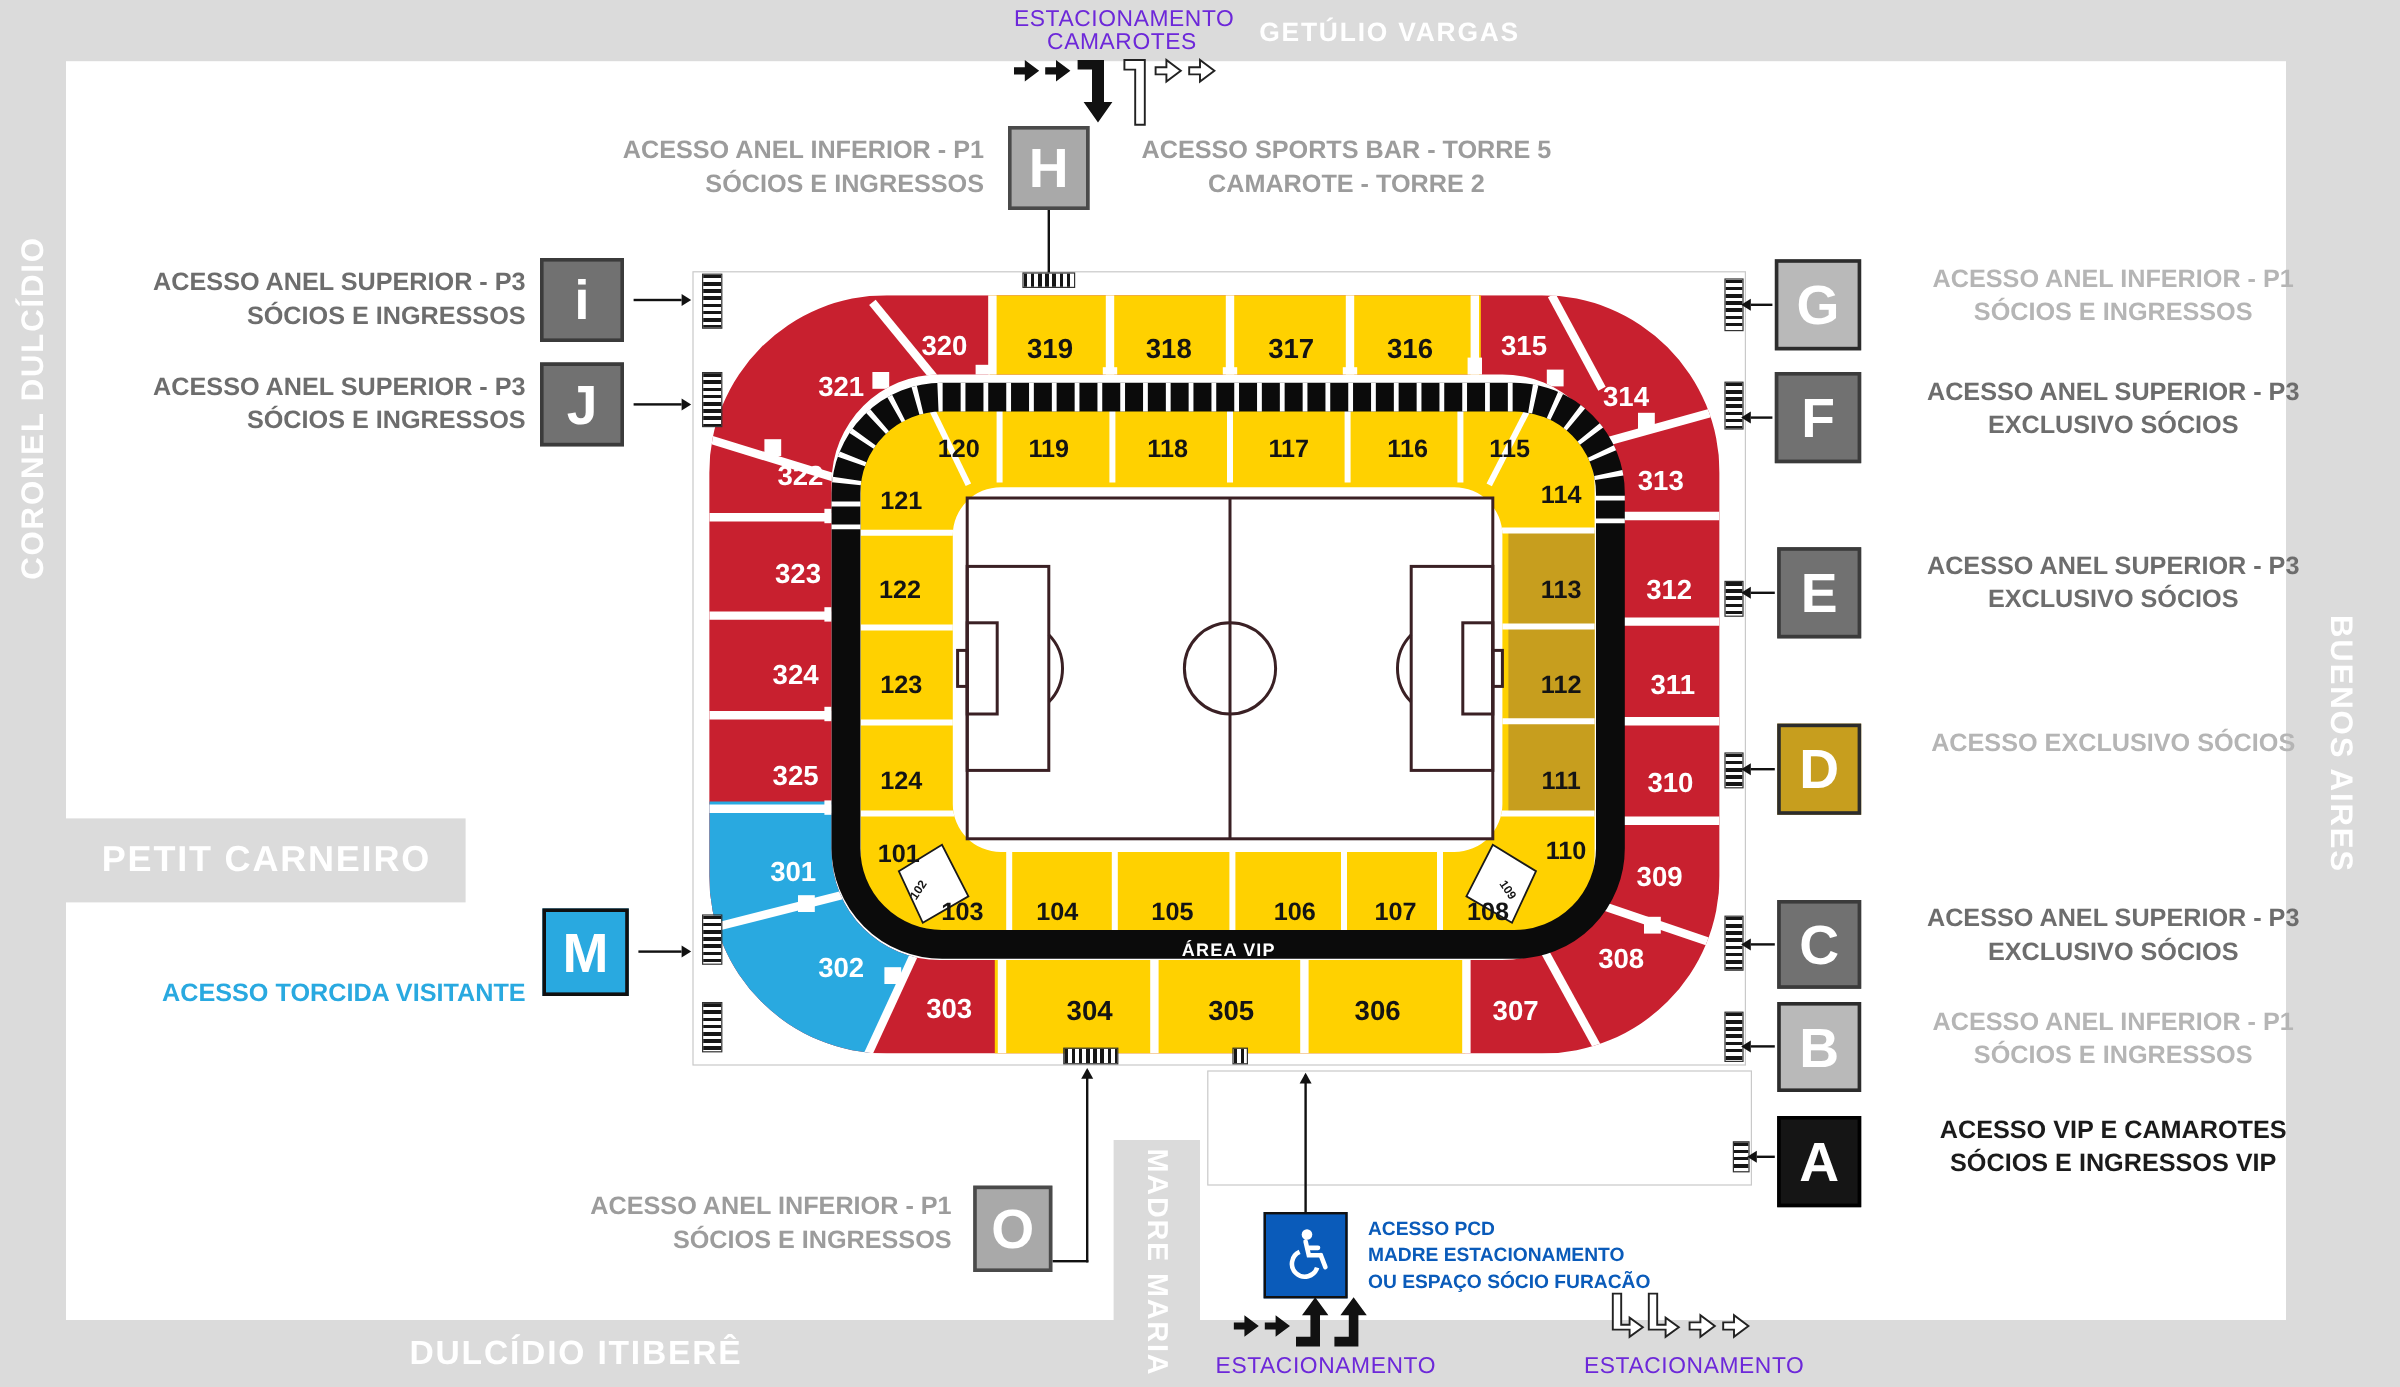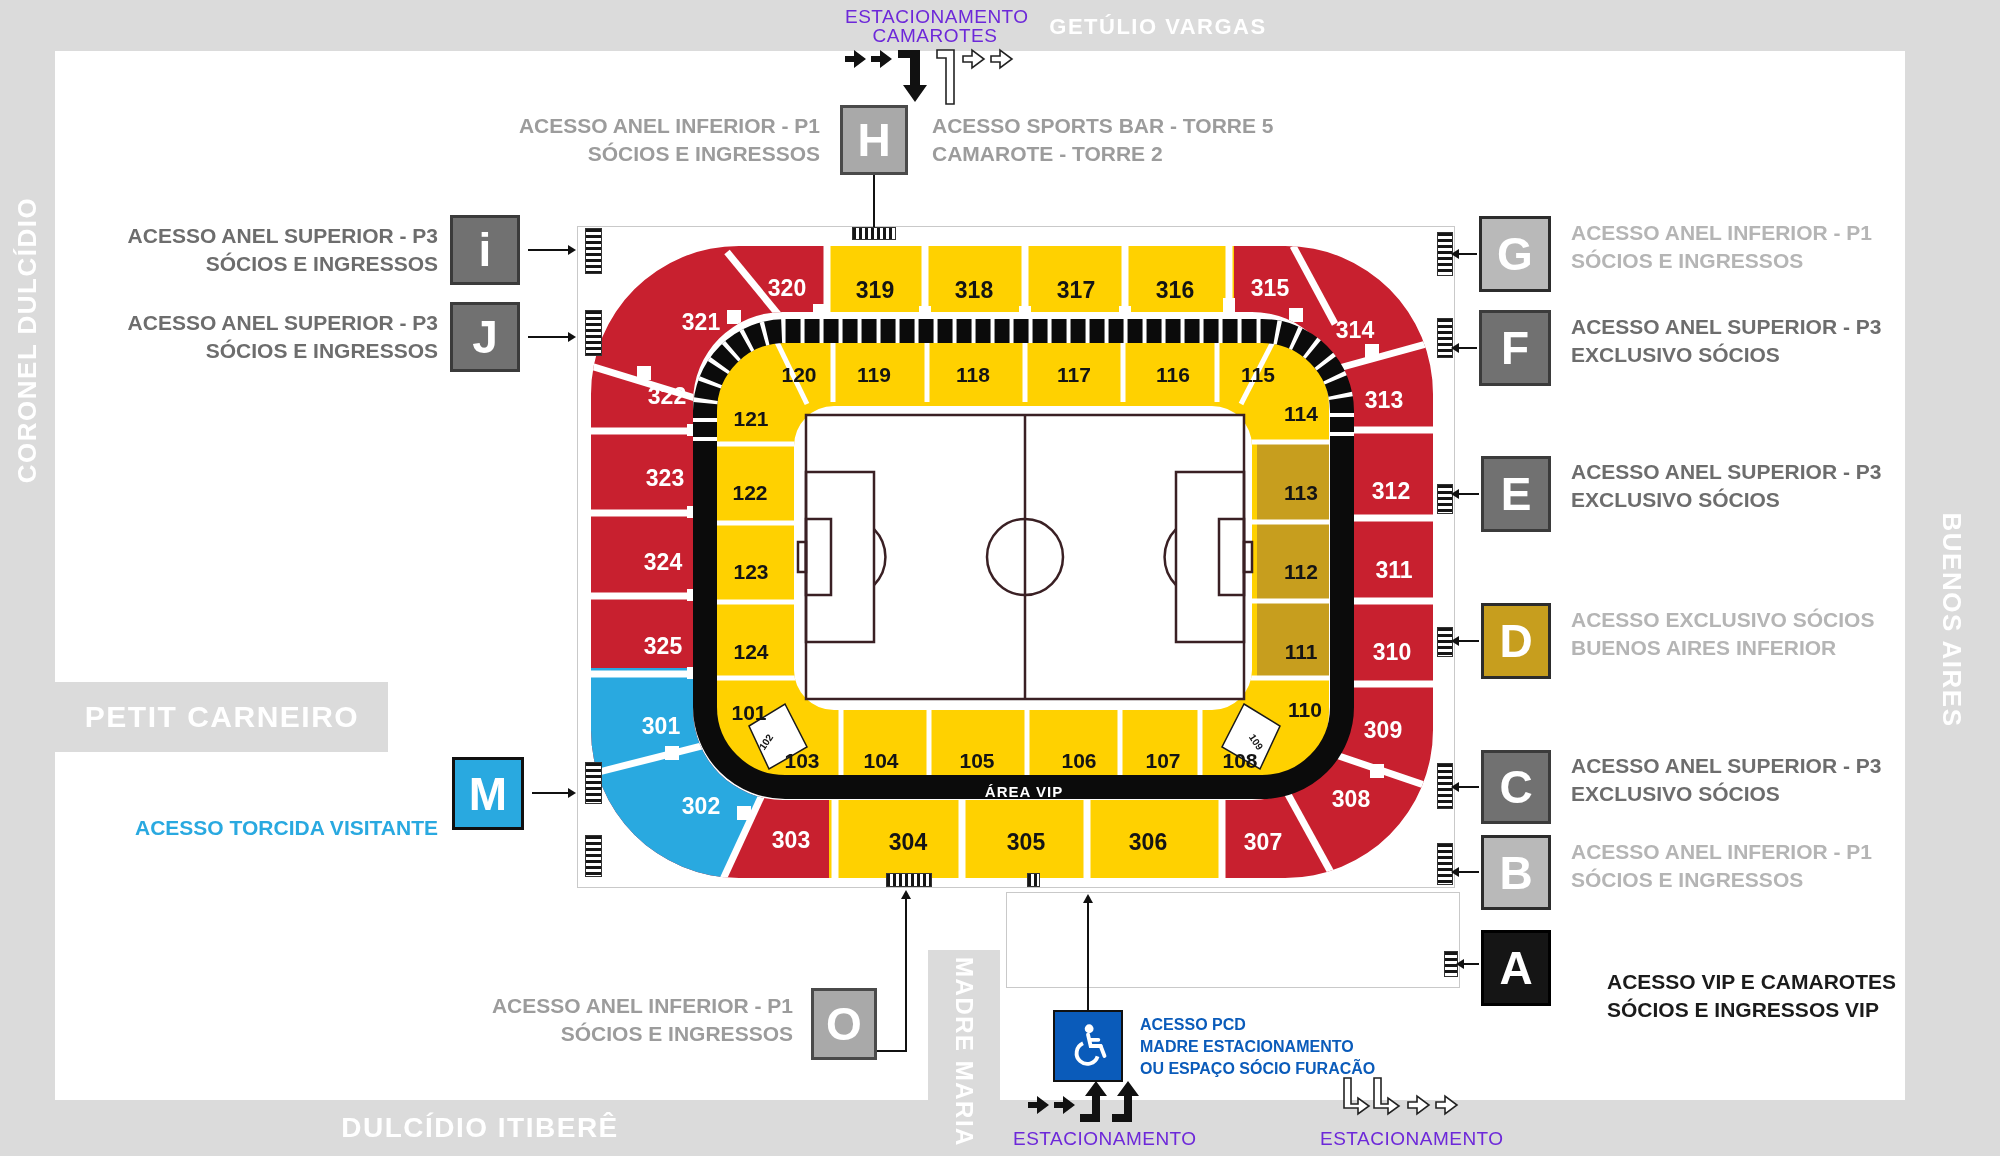--- a/index.html
+++ b/index.html
@@ -17,21 +17,21 @@
           font-weight:bold;color:#fff;font-size:46px;line-height:1}
   .ap-dark{background:#717171;border:3px solid #3B3B3B}
   .ap-light{background:#B9B9B9;border:3px solid #2C2C2C}
   .ap-mid{background:#A9A9A9;border:3px solid #4A4A4A}
   .ap-blue{background:#29A9E0;border:3px solid #101010}
   .ap-gold{background:#C79E1E;border:3px solid #2C2C2C}
   .ap-black{background:#151515;border:3px solid #000}
   .ap-label{font-weight:bold;font-size:21px;line-height:28px;white-space:nowrap}
   .t-dark{color:#6D6D6D}.t-light{color:#B5B5B5}.t-mid{color:#9C9C9C}
   .t-blue{color:#29A9E0}.t-black{color:#1B1B1B}
-  .al-r{text-align:right}.al-l{text-align:left}
+  .al-r{text-align:right}.al-l{text-align:center}
   .stair-v{background:repeating-linear-gradient(180deg,#161616 0 3px,#fff 3px 6px);border:1px solid #333;box-sizing:border-box}
   .stair-h{background:repeating-linear-gradient(90deg,#161616 0 3px,#fff 3px 6px);border:1px solid #333;box-sizing:border-box}
   .aline{height:2px;background:#111}
   .ahead-r{width:0;height:0;border-top:5px solid transparent;border-bottom:5px solid transparent;border-left:8px solid #111}
   .ahead-l{width:0;height:0;border-top:5px solid transparent;border-bottom:5px solid transparent;border-right:8px solid #111}
   .ahead-u{width:0;height:0;border-left:5px solid transparent;border-right:5px solid transparent;border-bottom:9px solid #111}
   .vline{width:2px;background:#111}
   .hline{height:2px;background:#111}
   .parking-label{font-weight:normal;color:#6d28d9;font-size:19px;letter-spacing:0.5px;white-space:nowrap}
   .pcd-text{font-weight:bold;font-size:16px;line-height:22px;color:#0A5BBA;white-space:nowrap}
@@ -361,21 +361,20 @@
       <div>ACESSO ANEL SUPERIOR - P3</div>
       <div>EXCLUSIVO SÓCIOS</div>
     </div>
     <div class="abs aline" style="left: 1459px; top: 493px; width: 20px;"></div>
     <div class="abs ahead-l" style="left: 1451px; top: 489px;"></div>
     <div class="abs ap-box ap-gold" style="left: 1481px; top: 603px; width: 70px; height: 76px;">
       <span>D</span>
     </div>
     <div class="abs ap-label t-light al-l" style="left: 1571px; top: 606px; width: 380px;">
       <div>ACESSO EXCLUSIVO SÓCIOS</div>
-      <div>BUENOS AIRES INFERIOR</div>
     </div>
     <div class="abs aline" style="left: 1459px; top: 640px; width: 20px;"></div>
     <div class="abs ahead-l" style="left: 1451px; top: 636px;"></div>
     <div class="abs ap-box ap-dark" style="left: 1481px; top: 750px; width: 70px; height: 74px;">
       <span>C</span>
     </div>
     <div class="abs ap-label t-dark al-l" style="left: 1571px; top: 752px; width: 380px;">
       <div>ACESSO ANEL SUPERIOR - P3</div>
       <div>EXCLUSIVO SÓCIOS</div>
     </div>
@@ -386,19 +385,19 @@
     </div>
     <div class="abs ap-label t-light al-l" style="left: 1571px; top: 838px; width: 380px;">
       <div>ACESSO ANEL INFERIOR - P1</div>
       <div>SÓCIOS E INGRESSOS</div>
     </div>
     <div class="abs aline" style="left: 1459px; top: 871px; width: 20px;"></div>
     <div class="abs ahead-l" style="left: 1451px; top: 867px;"></div>
     <div class="abs ap-box ap-black" style="left: 1481px; top: 930px; width: 70px; height: 76px;">
       <span>A</span>
     </div>
-    <div class="abs ap-label t-black al-l" style="left: 1571px; top: 968px; width: 380px; margin-left: 36px;">
+    <div class="abs ap-label t-black al-l" style="left: 1571px; top: 928px; width: 380px;">
       <div>ACESSO VIP E CAMAROTES</div>
       <div>SÓCIOS E INGRESSOS VIP</div>
     </div>
     <div class="abs aline" style="left: 1464px; top: 963px; width: 15px;"></div>
     <div class="abs ahead-l" style="left: 1456px; top: 959px;"></div>
   </div>
 
 </body></html>

